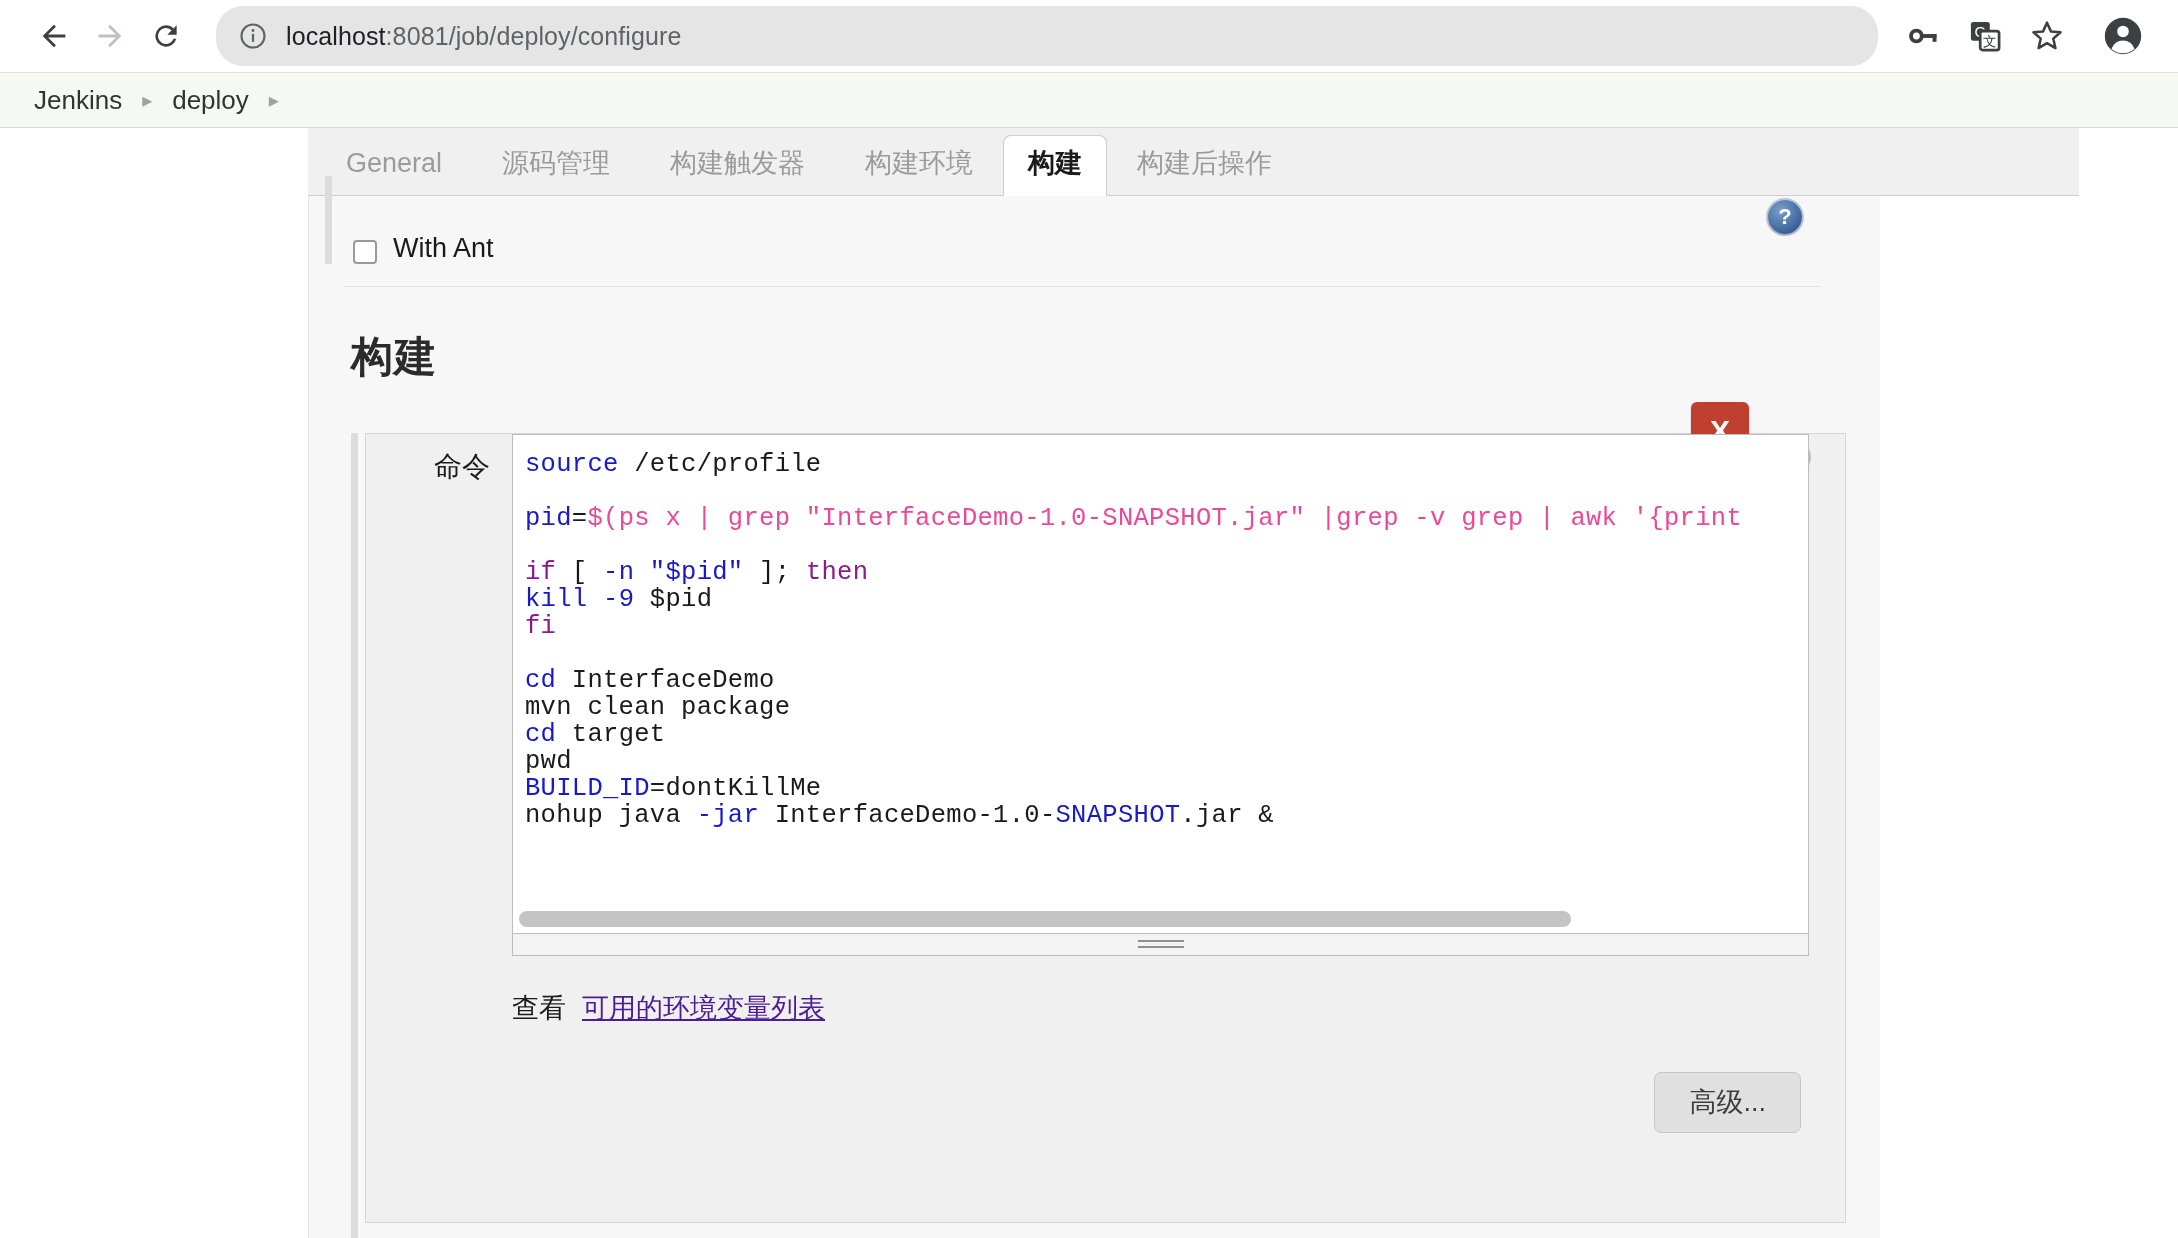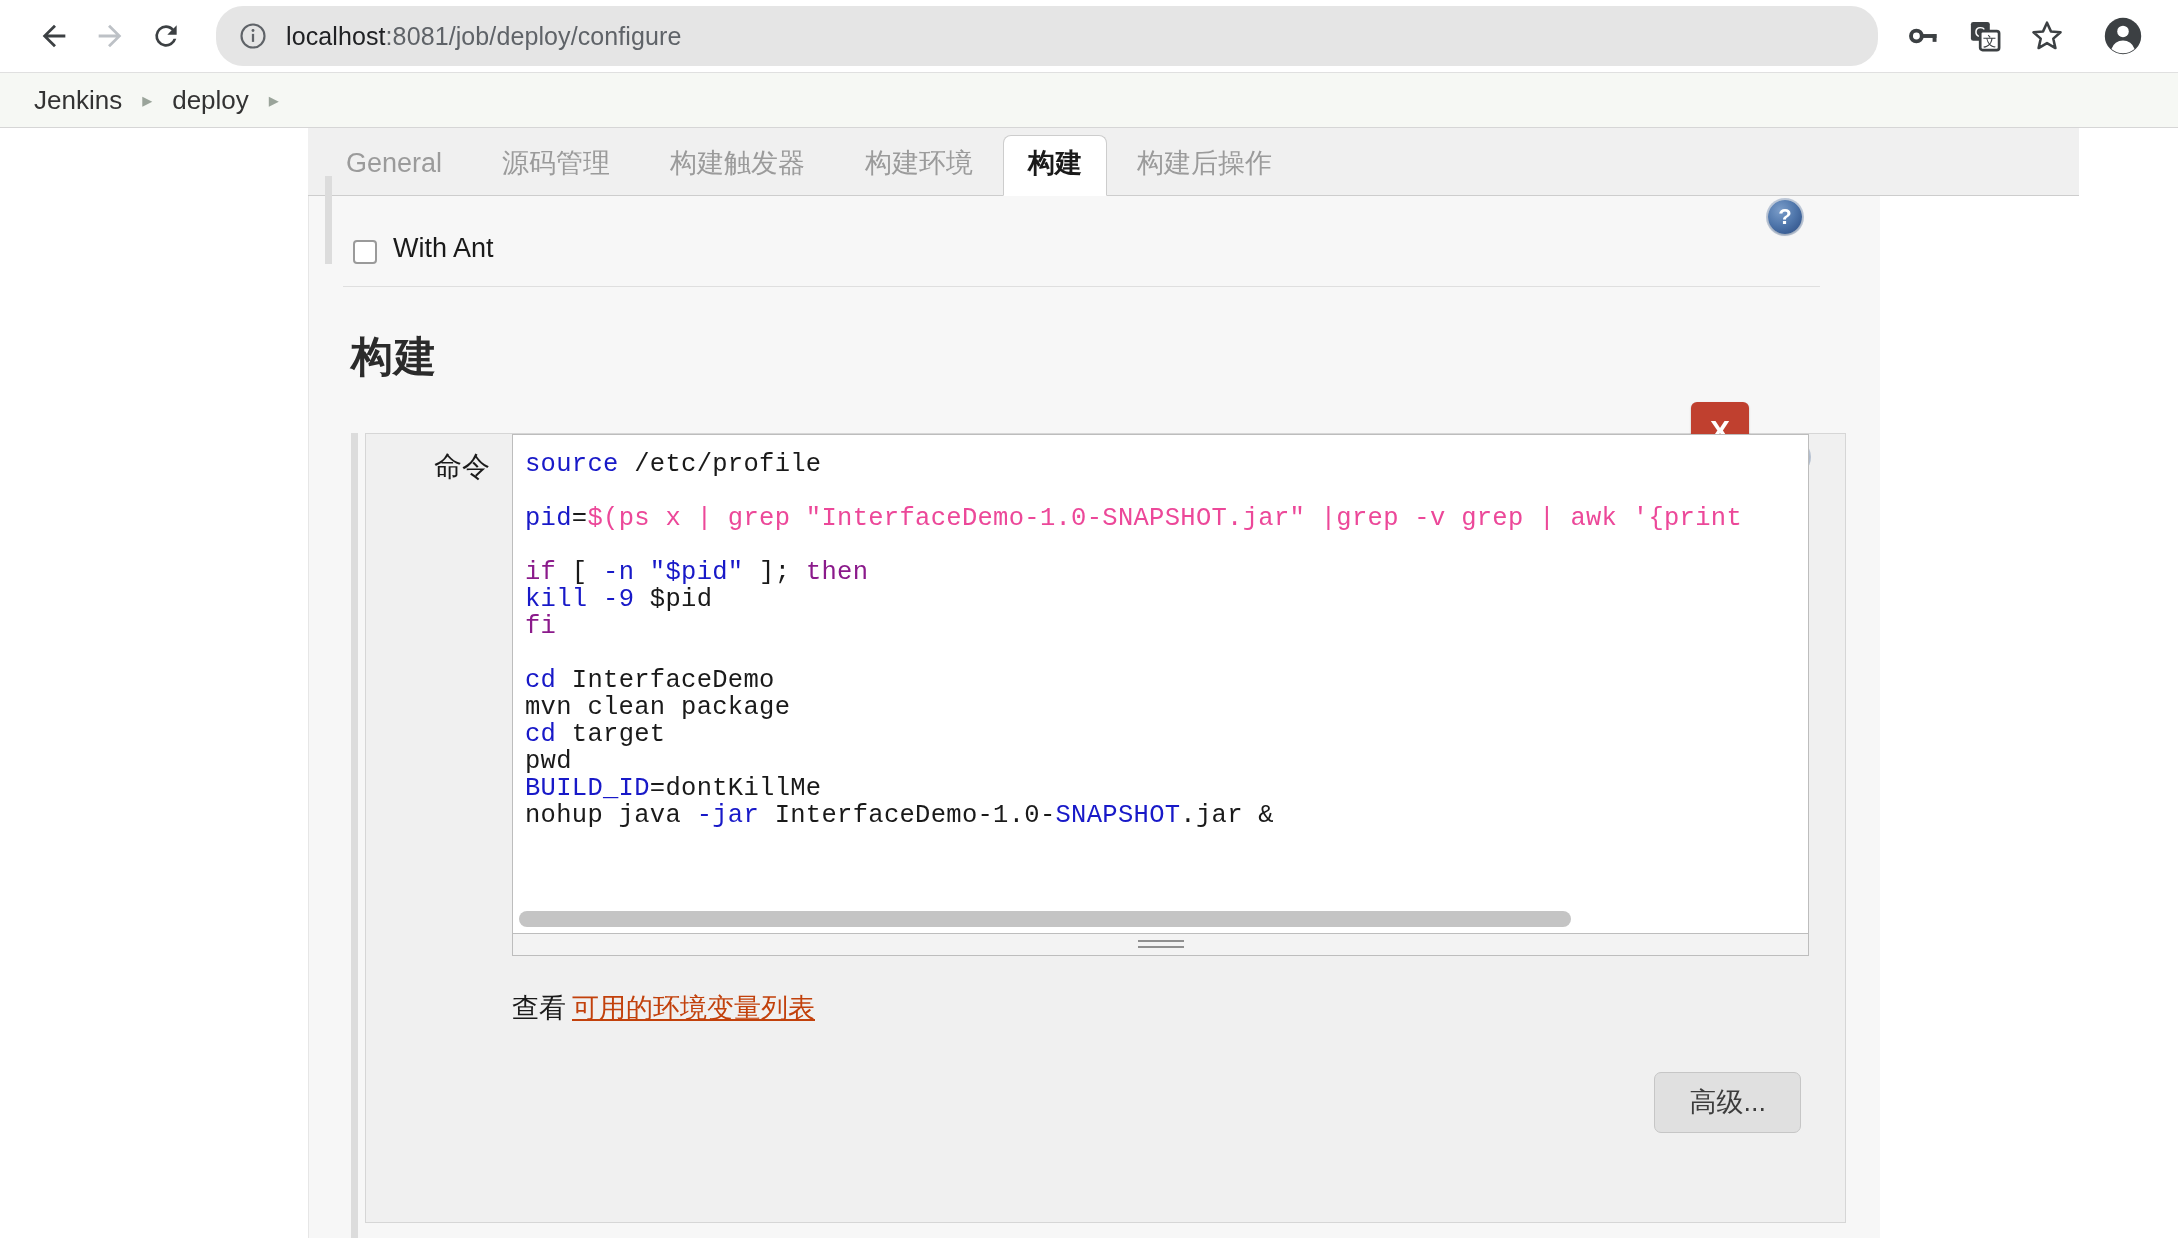--- a/index.html
+++ b/index.html
@@ -305,23 +305,23 @@
       linear-gradient(#8f8f8f, #8f8f8f) 0 0 / 100% 2px no-repeat,
       linear-gradient(#8f8f8f, #8f8f8f) 0 6px / 100% 2px no-repeat;
   }
 
   .envlink-row {
     padding: 34px 0 0 146px;
     font-size: 27px;
     color: #1a1a1a;
   }
   .envlink {
-    color: #c2410c;
+    color: #4c1d95;
     text-decoration: underline;
-    margin-left: 6px;
+    margin-left: 16px;
   }
 
   .adv-row {
     display: flex;
     justify-content: flex-end;
     padding: 46px 44px 40px 0;
   }
   .btn {
     background: #e0e0e0;
     border: 1px solid #c6c6c6;

